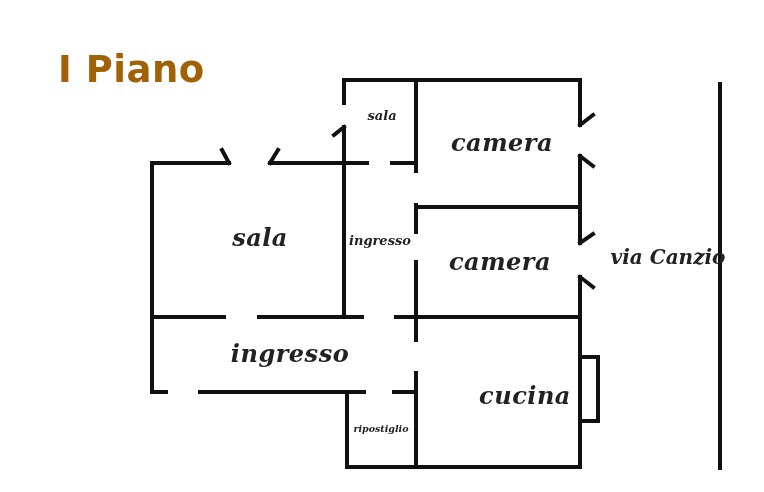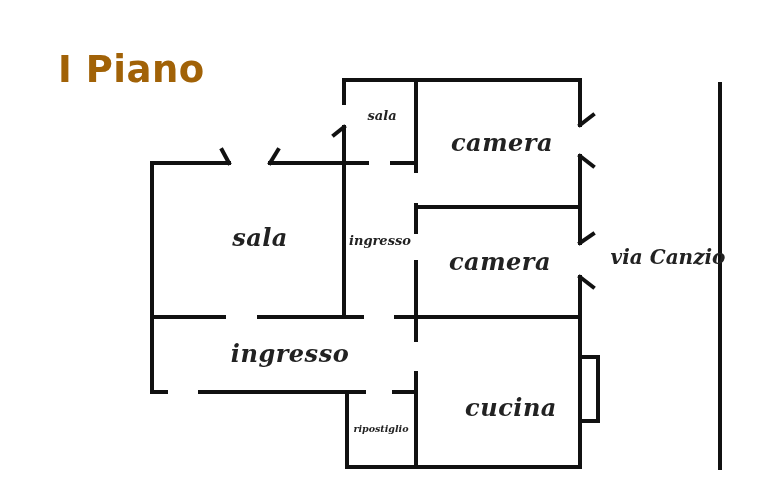--- a/index.html
+++ b/index.html
@@ -81,15 +81,15 @@
 </svg>
 
 <div class="title">I Piano</div>
 
 <div class="lbl big" style="left:260px; top:237px;">sala</div>
 <div class="lbl small" style="left:382px; top:115px;">sala</div>
 <div class="lbl small" style="left:380px; top:240px;">ingresso</div>
 <div class="lbl big" style="left:502px; top:142px;">camera</div>
 <div class="lbl big" style="left:500px; top:261px;">camera</div>
 <div class="lbl big" style="left:290px; top:353px;">ingresso</div>
-<div class="lbl big" style="left:511px; top:395px;margin-top:12px;">cucina</div>
+<div class="lbl big" style="left:525px; top:395px;">cucina</div>
 <div class="lbl tiny" style="left:381px; top:428px;">ripostiglio</div>
 <div class="lbl street" style="left:668px; top:257px;">via Canzio</div>
 
 </body></html>

